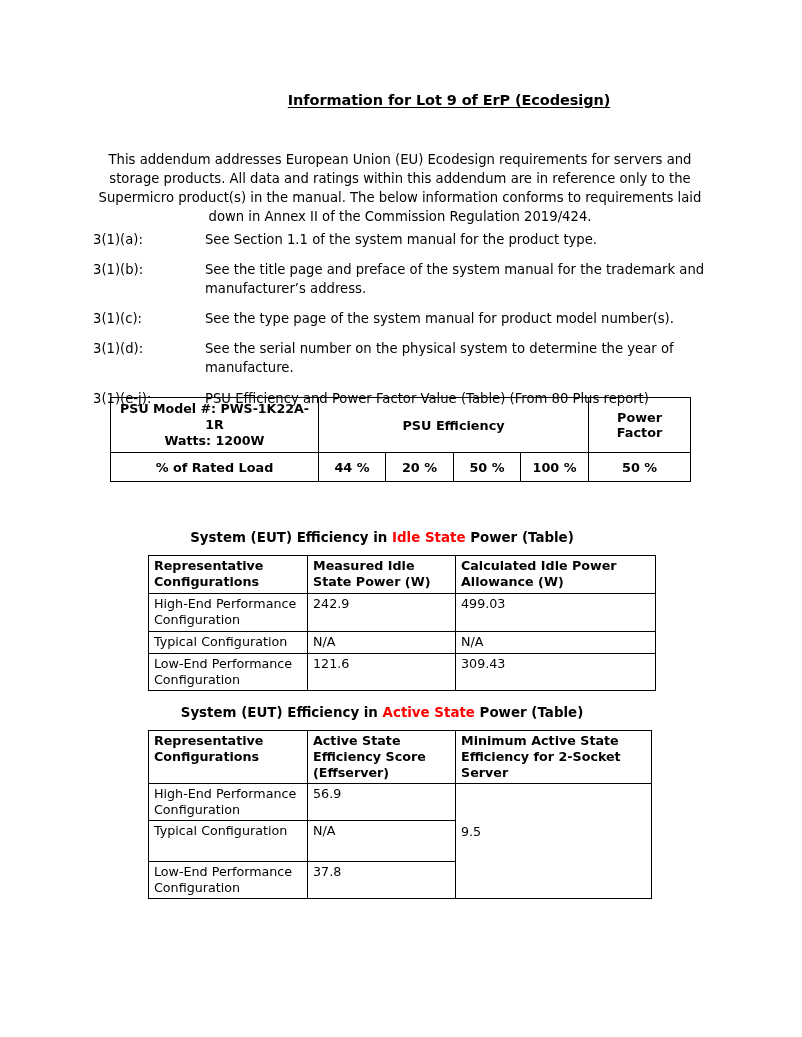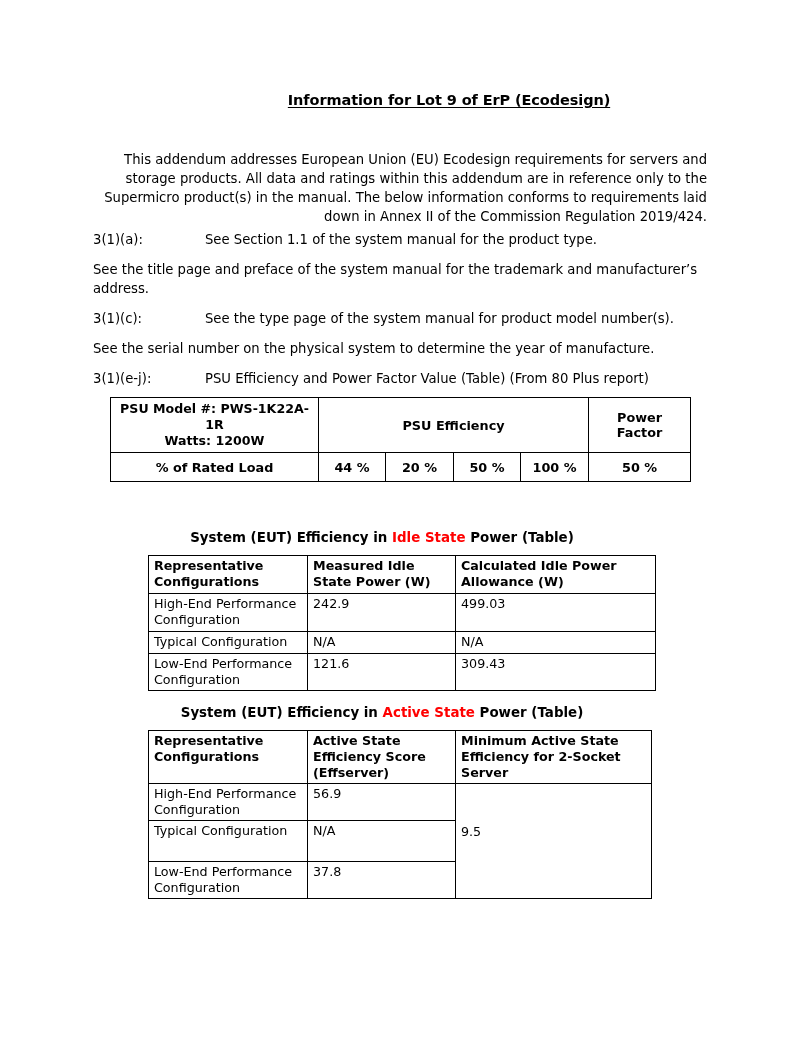--- a/index.html
+++ b/index.html
@@ -40,21 +40,21 @@
   }
 
   
   .intro {
     position: absolute;
     top: 150px;
     left: 93px;
     width: 614px;
     font-size: 13.2px;
     line-height: 19.1px;
-    text-align: right;
+    text-align: center;
   }
 
   
   .clauses {
     position: absolute;
     top: 230px;
     left: 93px;
     width: 614px;
     font-size: 13.2px;
     line-height: 19.1px;
@@ -162,27 +162,29 @@
   </div>
 
   <div class="intro">This addendum addresses European Union (EU) Ecodesign requirements for servers and storage products. All data and ratings within this addendum are in reference only to the Supermicro product(s) in the manual. The below information conforms to requirements laid down in Annex II of the Commission Regulation 2019/424.</div>
 
   <div class="clauses">
     <div class="clause-row">
       <div class="clause-key">3(1)(a):</div>
       <div class="clause-val">See Section 1.1 of the system manual for the product type.</div>
     </div>
     <div class="clause-row">
+      <div class="clause-key">3(1)(b):</div>
       <div class="clause-val">See the title page and preface of the system manual for the trademark and manufacturer’s address.</div>
     </div>
     <div class="clause-row">
       <div class="clause-key">3(1)(c):</div>
       <div class="clause-val">See the type page of the system manual for product model number(s).</div>
     </div>
     <div class="clause-row">
+      <div class="clause-key">3(1)(d):</div>
       <div class="clause-val">See the serial number on the physical system to determine the year of manufacture.</div>
     </div>
     <div class="clause-row">
       <div class="clause-key">3(1)(e-j):</div>
       <div class="clause-val bold">PSU Efficiency and Power Factor Value (Table) (From 80 Plus report)</div>
     </div>
   </div>
 
   <div class="table1-wrap">
     <table class="doc-table t1">

